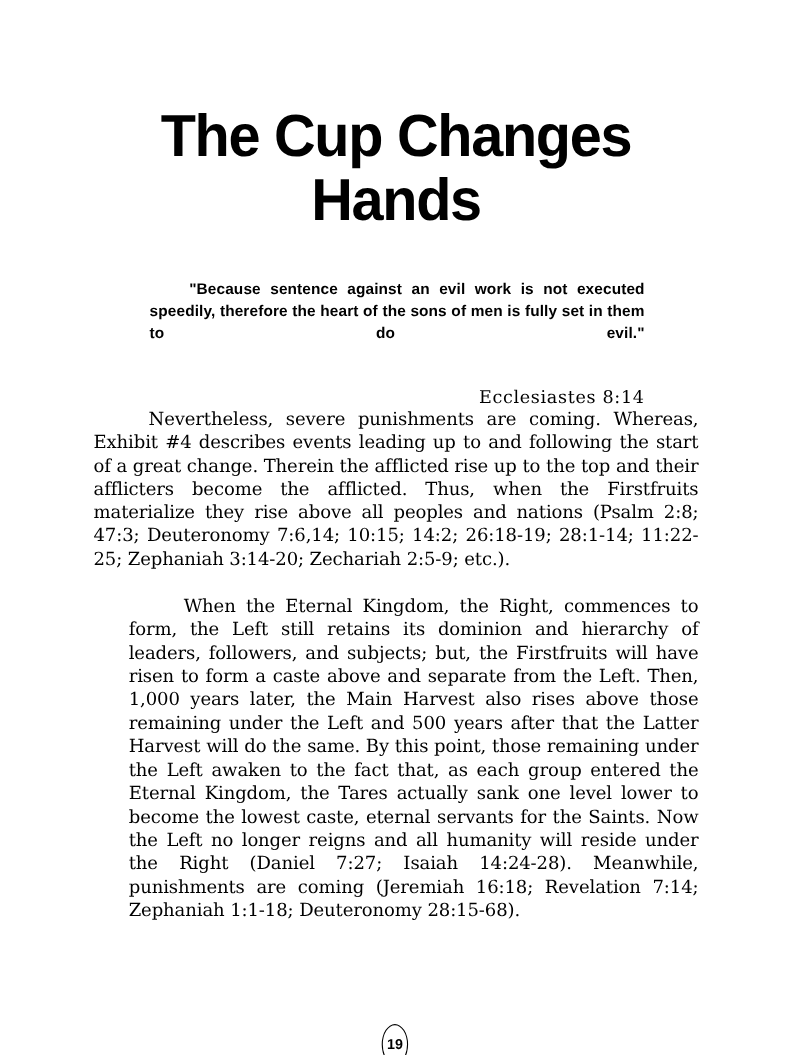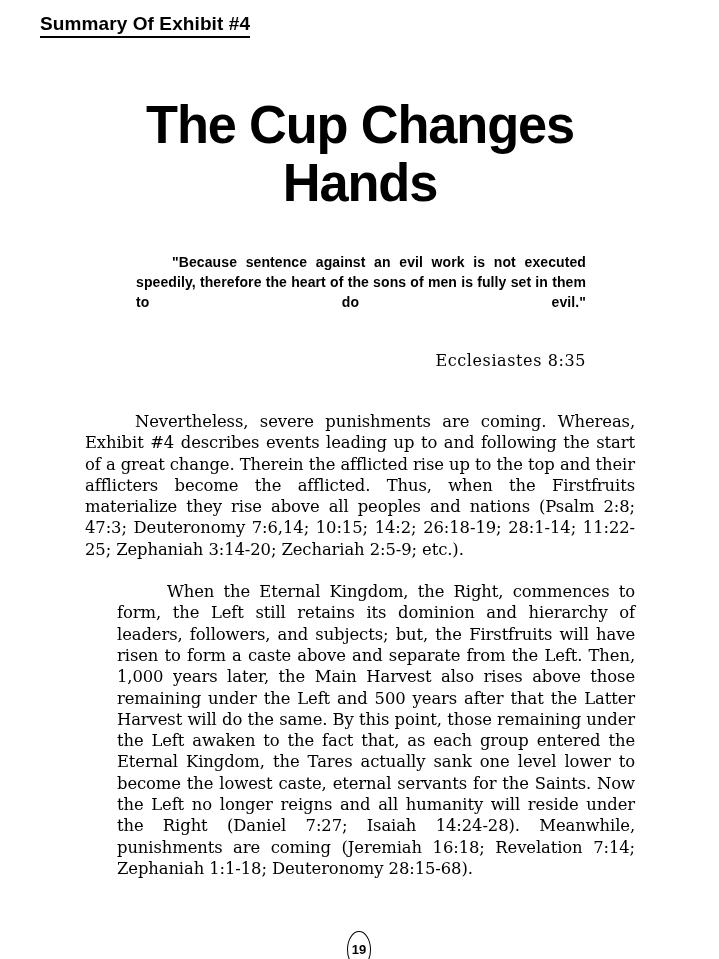--- a/index.html
+++ b/index.html
@@ -89,21 +89,21 @@
     font-size: 16px;
     line-height: 20px;
     letter-spacing: 0.6px;
     color: #000;
   }
 
   
   .body-copy {
     position: absolute;
     left: 85px;
-    top: 411px;
+    top: 370px;
     width: 550px;
   }
   .body-par {
     margin: 0;
     font-family: "DejaVu Serif", serif;
     font-size: 16.4px;
     line-height: 21.3px;
     text-align: justify;
     text-indent: 50px;
     letter-spacing: -0.1px;
@@ -133,30 +133,29 @@
     font-size: 13px;
     line-height: 1;
     color: #000;
   }
 </style>
 </head>
 <body>
 
 <div class="page">
 
-  <div class="header">Summary Of Exhibit #4</div>
 
   <div class="title">
     <div>The Cup Changes</div>
     <div>Hands</div>
   </div>
 
   <div class="quote-block">
     <p class="quote-text">"Because sentence against an evil work is not executed speedily, therefore the heart of the sons of men is fully set in them to do evil."</p>
-    <p class="quote-citation">Ecclesiastes 8:35</p>
+    <p class="quote-citation">Ecclesiastes 8:14</p>
   </div>
 
   <div class="body-copy">
     <p class="body-par">Nevertheless, severe punishments are coming.  Whereas, Exhibit #4 describes events leading up to and following the start of a great change.  Therein the afflicted rise up to the top and their afflicters become the afflicted.  Thus, when the Firstfruits materialize they rise above all peoples and nations (Psalm 2:8; 47:3; Deuteronomy 7:6,14; 10:15; 14:2; 26:18-19; 28:1-14; 11:22-25; Zephaniah 3:14-20; Zechariah 2:5-9; etc.).</p>
     <p class="body-par">When the Eternal Kingdom, the Right, commences to form, the Left still retains its dominion and hierarchy of leaders, followers, and subjects; but, the Firstfruits will have risen to form a caste above and separate from the Left.  Then, 1,000 years later, the Main Harvest also rises above those remaining under the Left and 500 years after that the Latter Harvest will do the same.  By this point, those remaining under the Left awaken to the fact that, as each group entered the Eternal Kingdom, the Tares actually sank one level lower to become the lowest caste, eternal servants for the Saints.  Now the Left no longer reigns and all humanity will reside under the Right (Daniel 7:27; Isaiah 14:24-28).   Meanwhile, punishments are coming (Jeremiah 16:18; Revelation 7:14; Zephaniah 1:1-18; Deuteronomy 28:15-68).</p>
   </div>
 
   <div class="page-number">19</div>
 
 </div>

